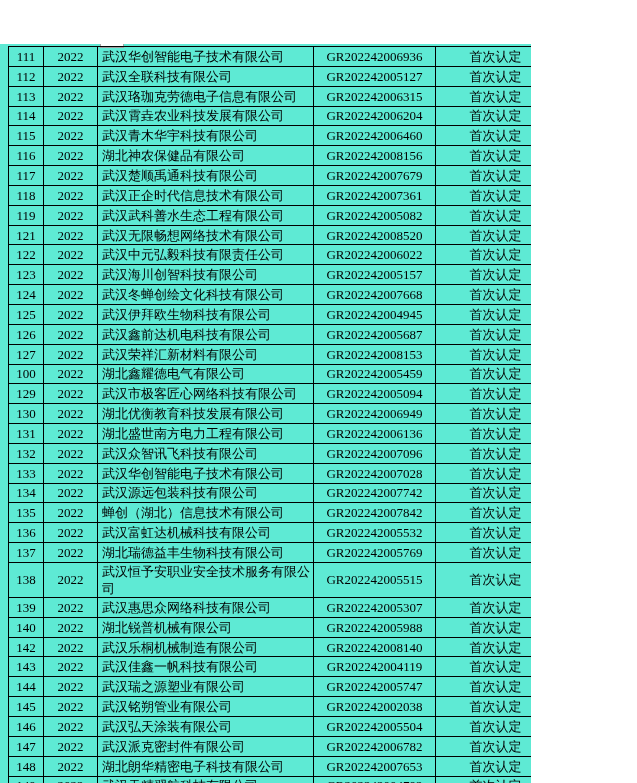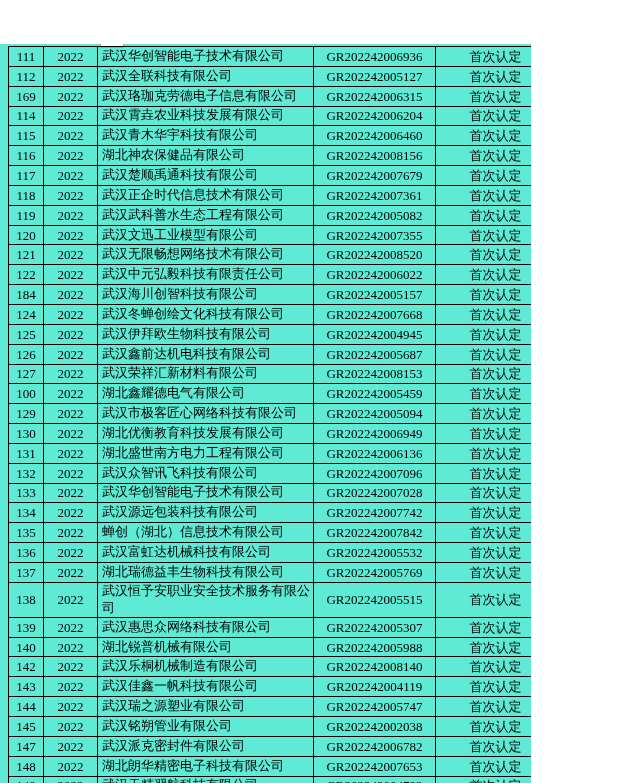--- a/index.html
+++ b/index.html
@@ -28,21 +28,20 @@
     vertical-align: middle;
     padding: 0;
     height: 18.85px;
     line-height: 17px;
     overflow: hidden;
   }
   .cert-table td.c2 {
     text-align: left;
     padding-left: 4px;
     padding-right: 2px;
-    font-family: Liberation Mono, monospace;
   }
   
   .top-notch-1 {
     position: absolute; left: 100px; top: 0; width: 22px; height: 3px;
     background: #ffffff; border: 1px solid #a0a0a0; border-top: none;
   }
   .top-notch-2 {
     position: absolute; left: 575px; top: 0; width: 17px; height: 5px;
     background: #ffffff; border: 1px solid #b0b0b0; border-top: none;
   }
@@ -95,21 +94,21 @@
         </tr>
         <tr>
           <td class="c0">112</td>
           <td class="c1">2022</td>
           <td class="c2">武汉全联科技有限公司</td>
           <td class="c3">GR202242005127</td>
           <td class="c4">首次认定</td>
           <td class="c5">5</td>
         </tr>
         <tr>
-          <td class="c0">169</td>
+          <td class="c0">113</td>
           <td class="c1">2022</td>
           <td class="c2">武汉珞珈克劳德电子信息有限公司</td>
           <td class="c3">GR202242006315</td>
           <td class="c4">首次认定</td>
           <td class="c5">5</td>
         </tr>
         <tr>
           <td class="c0">114</td>
           <td class="c1">2022</td>
           <td class="c2">武汉霄垚农业科技发展有限公司</td>
@@ -151,45 +150,37 @@
         </tr>
         <tr>
           <td class="c0">119</td>
           <td class="c1">2022</td>
           <td class="c2">武汉武科善水生态工程有限公司</td>
           <td class="c3">GR202242005082</td>
           <td class="c4">首次认定</td>
           <td class="c5">5</td>
         </tr>
         <tr>
-          <td class="c0">120</td>
-          <td class="c1">2022</td>
-          <td class="c2">武汉文迅工业模型有限公司</td>
-          <td class="c3">GR202242007355</td>
-          <td class="c4">首次认定</td>
-          <td class="c5">5</td>
-        </tr>
-        <tr>
           <td class="c0">121</td>
           <td class="c1">2022</td>
           <td class="c2">武汉无限畅想网络技术有限公司</td>
           <td class="c3">GR202242008520</td>
           <td class="c4">首次认定</td>
           <td class="c5">5</td>
         </tr>
         <tr>
           <td class="c0">122</td>
           <td class="c1">2022</td>
           <td class="c2">武汉中元弘毅科技有限责任公司</td>
           <td class="c3">GR202242006022</td>
           <td class="c4">首次认定</td>
           <td class="c5">5</td>
         </tr>
         <tr>
-          <td class="c0">184</td>
+          <td class="c0">123</td>
           <td class="c1">2022</td>
           <td class="c2">武汉海川创智科技有限公司</td>
           <td class="c3">GR202242005157</td>
           <td class="c4">首次认定</td>
           <td class="c5">5</td>
         </tr>
         <tr>
           <td class="c0">124</td>
           <td class="c1">2022</td>
           <td class="c2">武汉冬蝉创绘文化科技有限公司</td>
@@ -347,20 +338,28 @@
           <td class="c2">武汉瑞之源塑业有限公司</td>
           <td class="c3">GR202242005747</td>
           <td class="c4">首次认定</td>
           <td class="c5">5</td>
         </tr>
         <tr>
           <td class="c0">145</td>
           <td class="c1">2022</td>
           <td class="c2">武汉铭朔管业有限公司</td>
           <td class="c3">GR202242002038</td>
+          <td class="c4">首次认定</td>
+          <td class="c5">5</td>
+        </tr>
+        <tr>
+          <td class="c0">146</td>
+          <td class="c1">2022</td>
+          <td class="c2">武汉弘天涂装有限公司</td>
+          <td class="c3">GR202242005504</td>
           <td class="c4">首次认定</td>
           <td class="c5">5</td>
         </tr>
         <tr>
           <td class="c0">147</td>
           <td class="c1">2022</td>
           <td class="c2">武汉派克密封件有限公司</td>
           <td class="c3">GR202242006782</td>
           <td class="c4">首次认定</td>
           <td class="c5">5</td>

